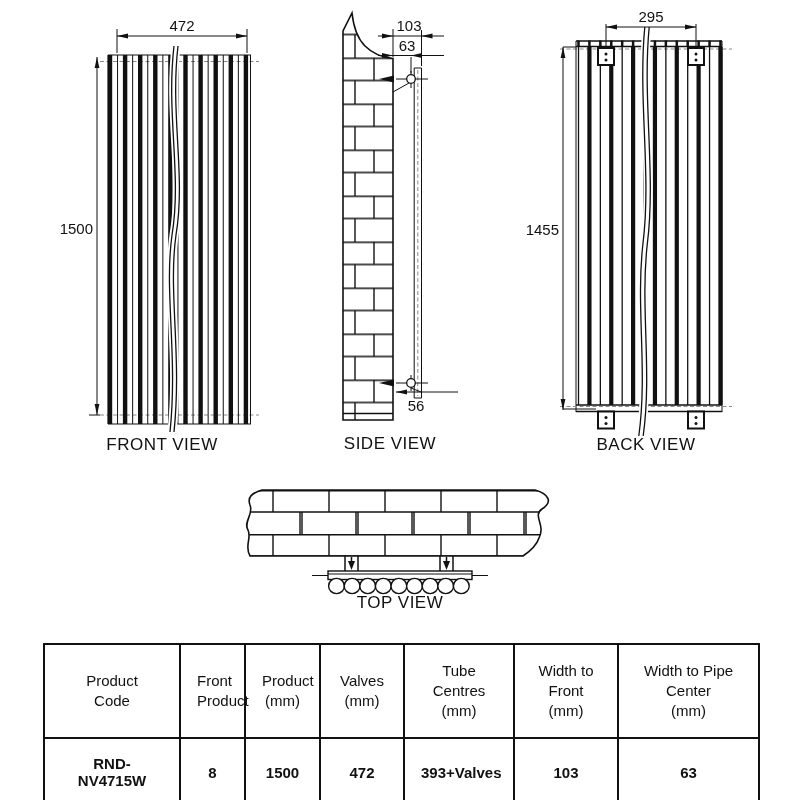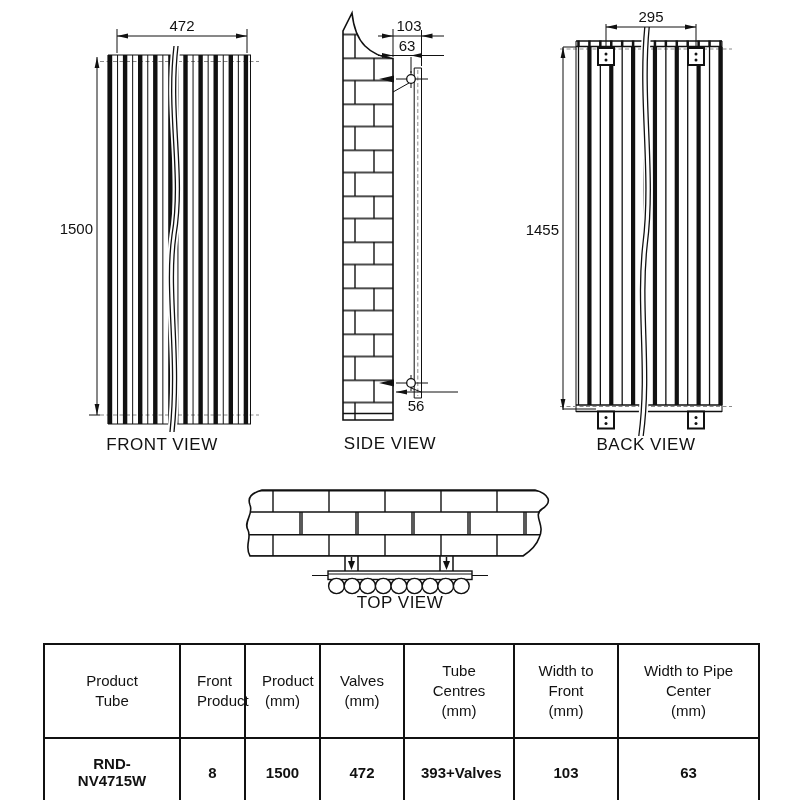--- a/index.html
+++ b/index.html
@@ -236,21 +236,21 @@
       <col style="width:75px">
       <col style="width:84px">
     <col style="width:110px">
       <col style="width:104px">
       <col style="width:141px">
   </colgroup>
   <thead>
     <tr>
       <th>
           <div>Product</div>
-          <div>Tube</div>
+          <div>Code</div>
         </th>
       <th>
           <div>Front</div>
           <div>Product</div>
         </th>
       <th>
           <div>Product</div>
           <div>(mm)</div>
         </th>
       <th>

